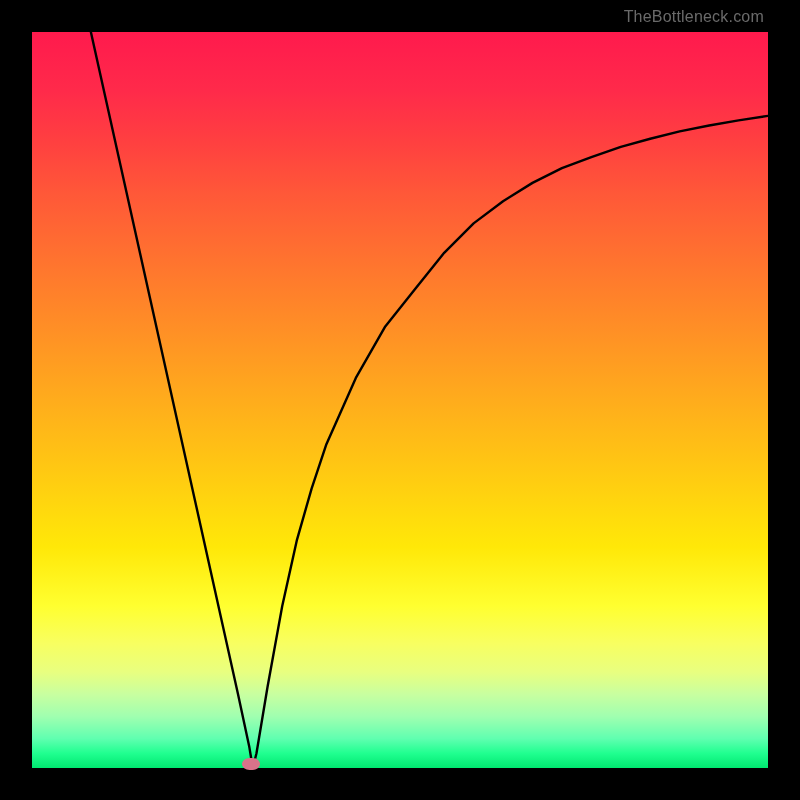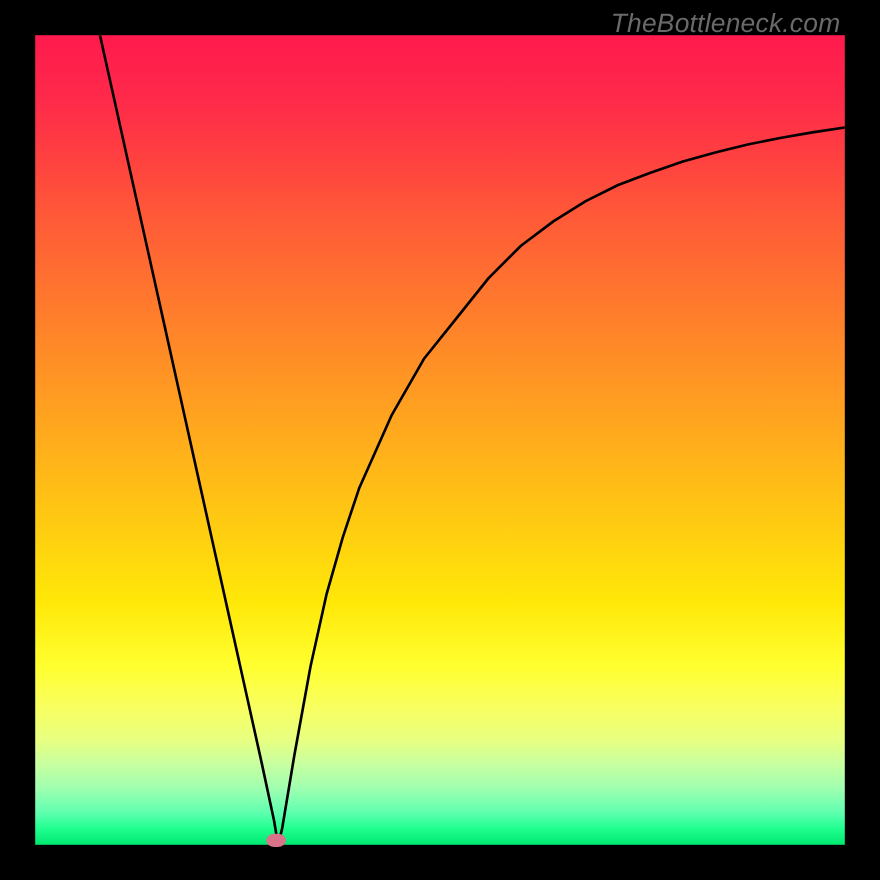--- a/index.html
+++ b/index.html
@@ -35,26 +35,25 @@
       #60ffb0 96%,
       #20ff90 98%,
       #00e870 100%
     );
   }
   .watermark {
     position: absolute;
     top: 8px;
     right: 36px;
     font-family: Arial, Helvetica, sans-serif;
-    font-size: 24px;
+    font-size: 16px;
     font-weight: 400;
     color: #6a6a6a;
     letter-spacing: 0.2px;
     z-index: 5;
-    font-style: italic;
   }
   .marker {
     position: absolute;
     width: 18px;
     height: 12px;
     background: #d9738a;
     border-radius: 50% / 60%;
     transform: translate(-50%, -50%);
     z-index: 3;
   }

